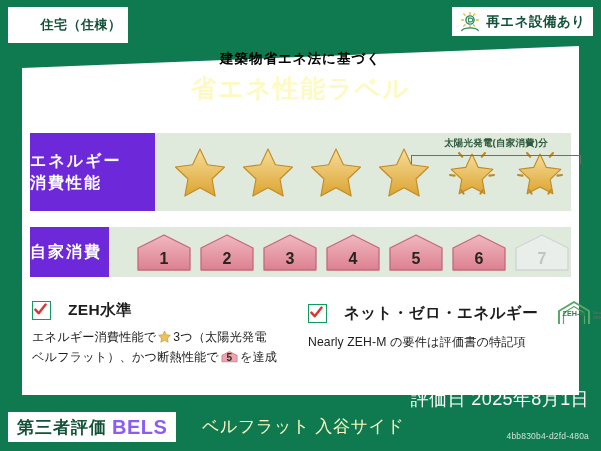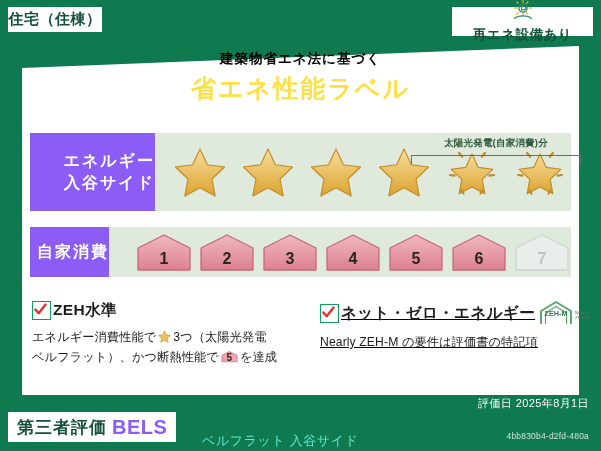--- a/index.html
+++ b/index.html
@@ -11,43 +11,43 @@
     position:relative;
   }
   #label-root{position:absolute;inset:0;background:#0f7a50;overflow:hidden;}
 
   
   .chip{
     position:absolute;background:#ffffff;
     display:flex;align-items:center;justify-content:center;
     color:#14513a;font-weight:bold;letter-spacing:.5px;
   }
-  #chip-type{left:8px;top:7px;width:94px;height:25px;font-size:15px;}
-  #chip-renew{right:8px;top:7px;width:141px;height:29px;font-size:13.5px;gap:5px;flex-direction:column;}
+  #chip-type{left:8px;top:7px;width:94px;height:36px;font-size:13px;padding-left:26px;}
+  #chip-renew{right:8px;top:7px;width:141px;height:29px;font-size:13.5px;gap:5px;}
   #chip-renew .sun{width:22px;height:22px;flex:0 0 22px;}
 
   
   #panel{
     position:absolute;left:22px;top:46px;width:557px;height:349px;
     background:#ffffff;
     clip-path:polygon(0 22px, 100% 0, 100% 100%, 0 100%);
   }
 
   
   #heading{position:absolute;left:0;right:0;top:50px;text-align:center;}
   #heading .sub{font-size:13.5px;font-weight:bold;color:#000000;letter-spacing:1px;}
-  #heading .main{font-size:25px;font-weight:bold;color:#fde047;letter-spacing:2px;margin-top:4px;}
+  #heading .main{font-size:25px;font-weight:bold;color:#fef9c3;letter-spacing:2px;margin-top:4px;}
 
   
   .perf-row{position:absolute;left:30px;width:541px;display:flex;}
   #row-energy{top:133px;height:78px;}
   #row-insul{top:227px;height:50px;}
   .perf-label{
-    background:#8b5cf6;color:#ffffff;font-weight:bold;
-    display:flex;flex-direction:column;align-items:flex-end;justify-content:center;
+    background:#6d28d9;color:#ffffff;font-weight:bold;
+    display:flex;flex-direction:column;align-items:flex-start;justify-content:center;
     letter-spacing:2px;line-height:1.35;
   }
   #row-energy .perf-label{width:130px;font-size:16px;}
   #row-insul  .perf-label{width:130px;font-size:16px;}
   .perf-value{flex:1;background:#dfe9dc;position:relative;display:flex;align-items:center;}
 
   
   .stars{display:flex;align-items:center;gap:6px;padding-left:14px;width:100%;box-sizing:border-box;}
   .star-cell{position:relative;width:62px;height:58px;flex:0 0 62px;}
   .star-cell svg{position:absolute;left:0;top:0;}
@@ -65,45 +65,45 @@
   .house svg{position:absolute;left:0;top:0;}
   .house span{
     position:absolute;left:0;right:0;bottom:4px;text-align:center;
     font-size:16px;font-weight:bold;color:#2a2320;
   }
   .house.off span{color:#bfc6c2;}
 
   
   .crit{position:absolute;top:300px;width:256px;}
   #crit-left{left:32px;}
-  #crit-right{left:320px;text-decoration:underline;}
-  .crit-head{display:flex;align-items:center;gap:2px;}
+  #crit-right{left:308px;}
+  .crit-head{display:flex;align-items:center;gap:17px;}
   .ck{width:17px;height:17px;border:1.6px solid #139a5e;background:#fff;position:relative;flex:0 0 17px;}
   .ck svg{position:absolute;left:1px;top:1px;}
   .crit-title{font-size:15.5px;font-weight:bold;color:#1d1d1d;letter-spacing:.4px;white-space:nowrap;}
   .crit-body{margin-top:7px;font-size:12.2px;line-height:1.62;color:#1d1d1d;letter-spacing:.1px;}
   .inline-star{display:inline-block;vertical-align:-3px;width:15px;height:15px;margin:0 1px;}
   .inline-badge{
     display:inline-block;vertical-align:-3px;width:17px;height:15px;margin:0 2px;
     position:relative;
   }
   .inline-badge svg{position:absolute;left:0;top:0;}
   .inline-badge b{position:absolute;left:0;right:0;top:1px;text-align:center;font-size:10px;color:#3a2a28;}
   #zehm-logo{width:56px;height:26px;flex:0 0 56px;}
 
   
   #footer-left{
     position:absolute;left:8px;bottom:9px;height:30px;background:#ffffff;
     display:flex;align-items:center;padding:0 9px;box-sizing:border-box;gap:5px;
   }
   #footer-left .f-eval{font-size:17px;font-weight:bold;color:#14513a;letter-spacing:1px;}
   #footer-left .f-bels{font-size:20px;font-weight:bold;color:#8b5cf6;letter-spacing:.5px;}
-  #bldg-name{position:absolute;left:202px;bottom:1px;font-size:13px;color:#5eead4;letter-spacing:.6px;}
+  #bldg-name{position:absolute;left:202px;bottom:13px;font-size:17px;color:#fef9c3;letter-spacing:.6px;}
   #footer-right{position:absolute;right:12px;bottom:10px;text-align:right;color:#ffffff;}
-  #footer-right .date{font-size:11px;letter-spacing:.4px;}
+  #footer-right .date{font-size:18px;letter-spacing:.4px;}
   #footer-right .uid{font-size:8.5px;letter-spacing:.2px;margin-top:20px;color:#cfe3d7;}
 </style>
 </head>
 <body>
 
 <div id="label-root">
 
   <div class="chip" id="chip-type">
     <span>住宅（住棟）</span>
   </div>
@@ -132,21 +132,21 @@
   <div id="panel"></div>
 
   <div id="heading">
     <div class="sub">建築物省エネ法に基づく</div>
     <div class="main">省エネ性能ラベル</div>
   </div>
 
   <div class="perf-row" id="row-energy">
     <div class="perf-label">
       <span>エネルギー</span>
-      <span>入谷サイド</span>
+      <span>消費性能</span>
     </div>
     <div class="perf-value">
       <div class="stars">
         <div class="star-cell">
           <svg width="62" height="58" viewBox="0 0 62 58">
               <defs>
                 <linearGradient id="sg1" x1="0" y1="0" x2="0" y2="1">
                   <stop offset="0" stop-color="#f6dd9a"></stop>
                   <stop offset="1" stop-color="#dca431"></stop>
                 </linearGradient>

